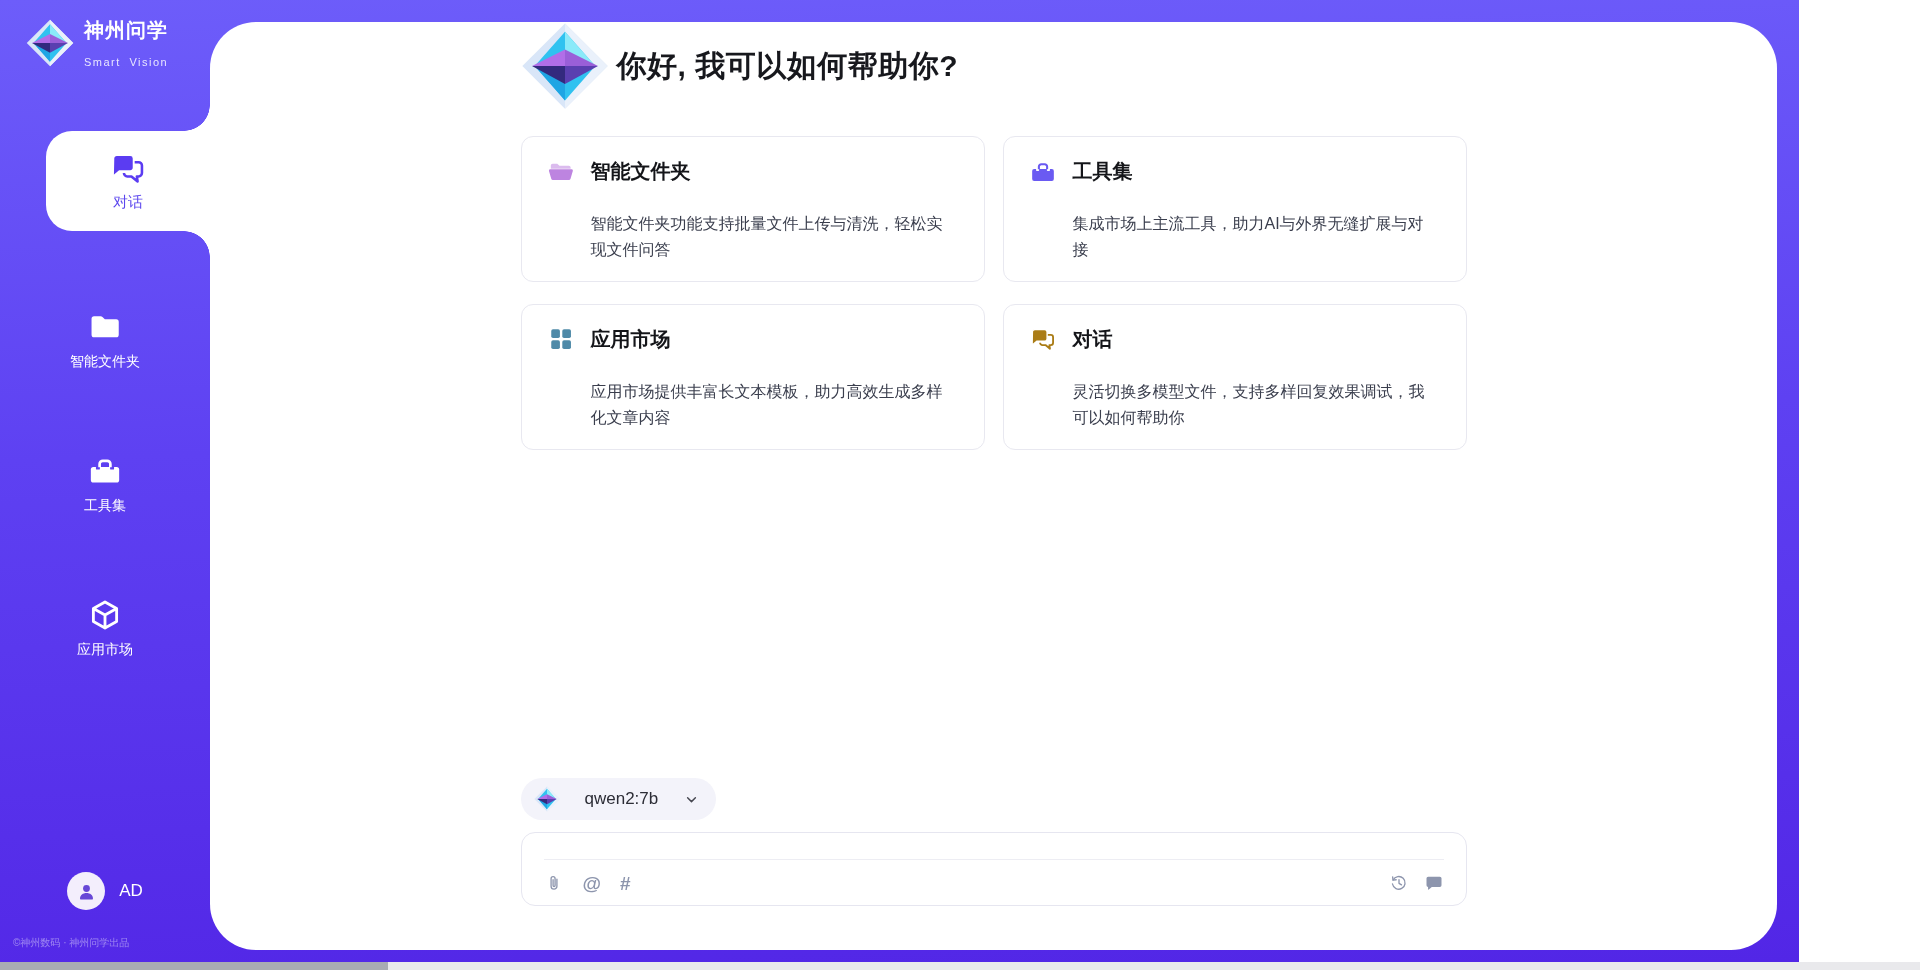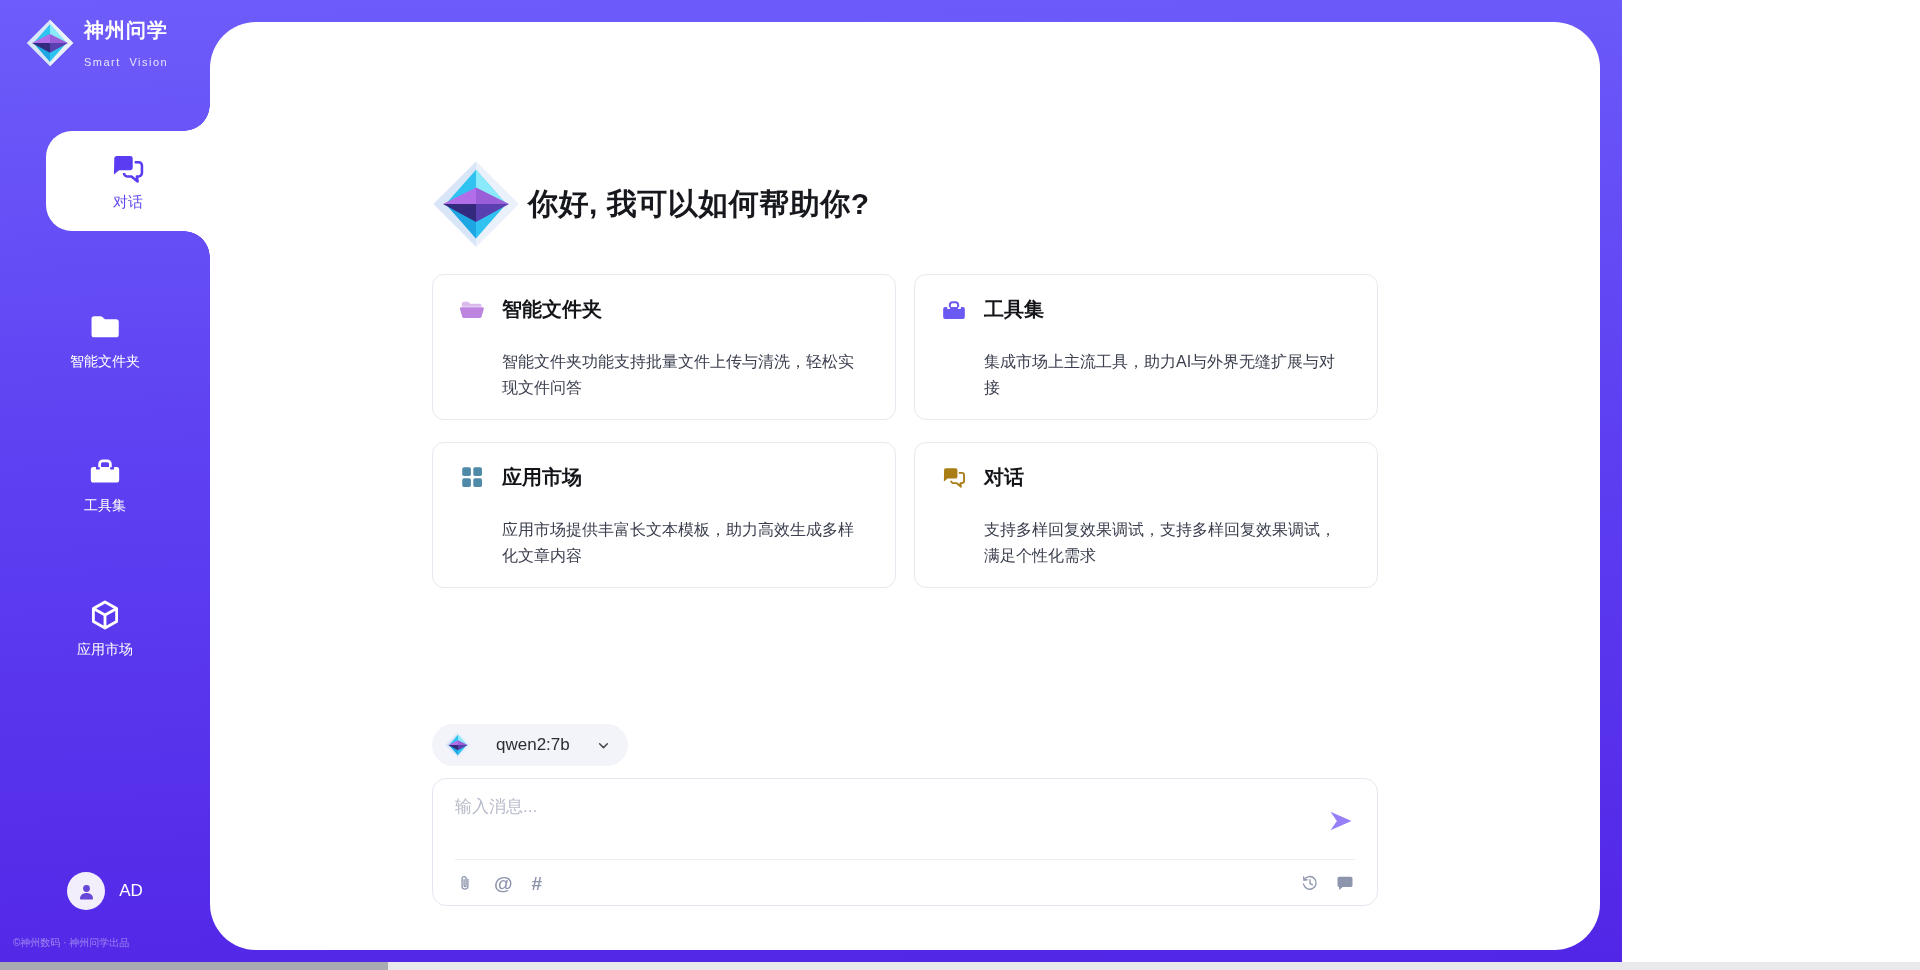--- a/index.html
+++ b/index.html
@@ -1,19 +1,19 @@
 <!DOCTYPE html>
 <html><head>
 <meta charset="utf-8">
 <style>
   * { margin:0; padding:0; box-sizing:border-box; }
   html,body { width:1920px; height:970px; overflow:hidden; }
   body { font-family:"Liberation Sans","DejaVu Sans",sans-serif; }
   .stage { position:relative; width:1920px; height:970px; background:#fff; }
-  .app { position:absolute; left:0; top:0; width:1622px; height:962px;
+  .app { position:absolute; left:0; top:0; width:1799px; height:962px;
          background:linear-gradient(178deg,#6d5dfa 0%, #5e41f2 45%, #5226e6 100%); }
 
   
   .sidebar { position:absolute; left:0; top:0; width:210px; height:100%;
              display:flex; flex-direction:column; z-index:3; }
   .brand { display:flex; align-items:center; gap:10px; margin:16px 0 0 26px; height:54px; flex:none; }
   .brand .logo { width:48px; height:48px; flex:none; }
   .brand-name { color:#fff; font-size:20px; font-weight:bold; line-height:1.1; letter-spacing:1px; }
   .brand-sub { color:#e8e6ff; font-size:11px; letter-spacing:1.5px; word-spacing:4px; margin-top:15px; }
 
@@ -40,21 +40,21 @@
   .avatar { width:38px; height:38px; border-radius:50%; background:#f3eefc;
             display:flex; align-items:center; justify-content:center; }
   .avatar .ic { width:21px; height:21px; color:#6747d6; }
   .user-name { color:#fff; font-size:17px; }
   .copyright { color:rgba(255,255,255,0.42); font-size:10px; padding:0 0 12px 13px; }
 
   
   .panel { position:absolute; left:210px; top:22px; right:22px; bottom:12px;
            background:#fff; border-radius:46px; z-index:2; }
   .content { width:946px; height:100%; margin:0 auto; display:flex; flex-direction:column;
-             padding-top:138px; padding-bottom:44px; }
+             padding-bottom:44px; }
 
   .hero { display:flex; align-items:center; gap:8px; }
   .hero .logo { width:88px; height:88px; flex:none; }
   .hero h1 { font-size:30px; font-weight:800; color:#17181d; letter-spacing:0.5px; }
 
   .cards { margin-top:26px; display:grid; grid-template-columns:1fr 1fr; gap:22px 18px; }
   .card { background:#fff; border:1px solid #e8e8f0; border-radius:12px; padding:21px 26px 18px;
           cursor:pointer; }
   .card-head { display:flex; align-items:center; gap:17px; }
   .card-head .ic { width:26px; height:26px; flex:none; }
@@ -268,45 +268,37 @@
             </div>
             <div class="card-desc">应用市场提供丰富长文本模板，助力高效生成多样化文章内容</div>
           </div>
           <div class="card">
             <div class="card-head">
               <svg class="ic" style="color: rgb(170, 124, 22);">
                   <use href="#i-chat"></use>
                 </svg>
               <span class="card-title">对话</span>
             </div>
-            <div class="card-desc">支持多样回复效果调试，支持多样回复效果调试，满足个性化需求</div>
+            <div class="card-desc">灵活切换多模型文件，支持多样回复效果调试，我可以如何帮助你</div>
           </div>
         </div>
 
         <div class="spacer"></div>
 
         <div class="model-pill">
           <svg class="logo">
               <use href="#logo-diamond"></use>
             </svg>
           <span class="model-name">qwen2:7b</span>
           <svg class="ic">
               <use href="#i-chevron"></use>
             </svg>
         </div>
 
         <div class="composer">
-          <div class="composer-top">
-            <textarea class="msg-input" placeholder="输入消息..." style=""></textarea>
-            <button class="send-btn">
-              <svg class="ic">
-                  <use href="#i-send"></use>
-                </svg>
-            </button>
-          </div>
           <div class="composer-divider"></div>
           <div class="composer-tools">
             <div class="tools-left">
               <button class="tool-btn">
                 <svg class="ic">
                     <use href="#i-paperclip"></use>
                   </svg>
               </button>
               <button class="tool-btn">
                 <span class="tool-glyph">@</span>

